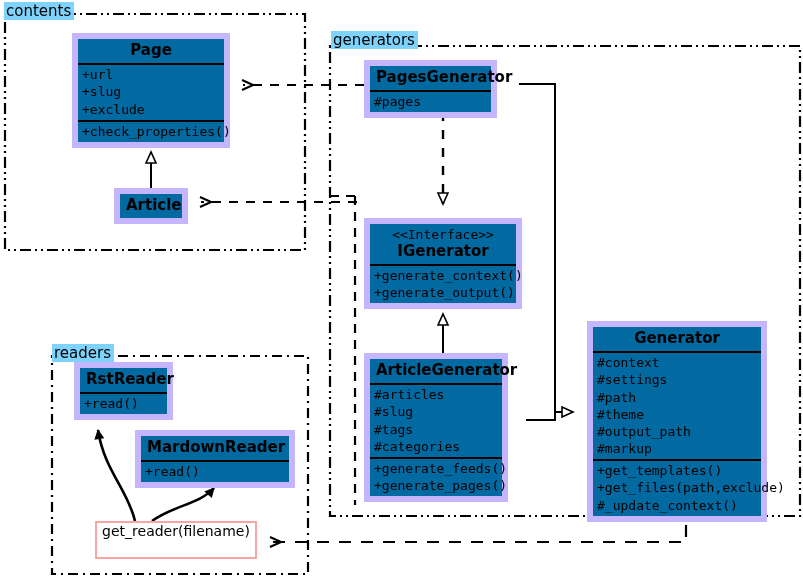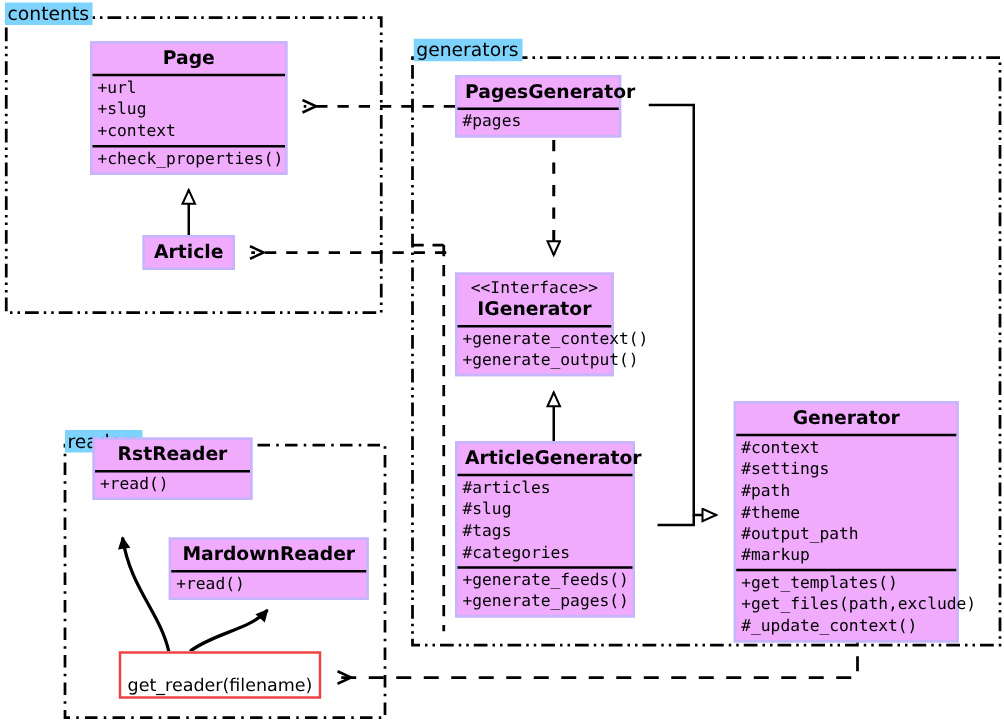--- a/index.html
+++ b/index.html
@@ -18,22 +18,22 @@
   #uml-svg {
     position: absolute;
     left: 0;
     top: 0;
     width: 803px;
     height: 579px;
   }
   
   .uml-class {
     position: absolute;
-    border: 2px solid #c4b5fd;
-    background: #f0abfc;
+    border: 6px solid #c4b5fd;
+    background: #0369a1;
     box-sizing: border-box;
     z-index: 5;
   }
   .uml-name {
     font-weight: bold;
     font-size: 15px;
     text-align: center;
     padding: 3px 6px 4px 6px;
     line-height: 1.15;
     color: #000;
@@ -53,25 +53,25 @@
   }
   .uml-member {
     font-family: "DejaVu Sans Mono", monospace;
     font-size: 13px;
     line-height: 1.32;
     white-space: pre;
     color: #000;
   }
   .uml-plain {
     position: absolute;
-    border: 2px solid #ef4444;
+    border: 2px solid #fca5a5;
     background: #ffffff;
     box-sizing: border-box;
     display: flex;
-    align-items: flex-end;
+    align-items: flex-start;
     justify-content: center;
     z-index: 5;
   }
   .uml-plain-label {
     font-family: "DejaVu Sans", sans-serif;
     font-size: 14px;
     color: #000;
   }
   
   .pkg-label {
@@ -137,39 +137,39 @@
 
   <div class="pkg-label" style="left:331px; top:31px;">generators</div>
 
   <div class="pkg-label" style="left:52px; top:344px;">readers</div>
 
   <div class="uml-class" style="left:72px; top:33px; width:158px;">
     <div class="uml-name">Page</div>
     <div class="uml-compartment">
       <div class="uml-member">+url</div>
       <div class="uml-member">+slug</div>
-      <div class="uml-member">+context</div>
+      <div class="uml-member">+exclude</div>
     </div>
     <div class="uml-compartment">
       <div class="uml-member">+check_properties()</div>
     </div>
   </div>
 
   <div class="uml-class" style="left:114px; top:188px; width:74px;">
     <div class="uml-name">Article</div>
   </div>
 
   <div class="uml-class" style="left:364px; top:60px; width:133px;">
     <div class="uml-name">PagesGenerator</div>
     <div class="uml-compartment">
       <div class="uml-member">#pages</div>
     </div>
   </div>
 
-  <div class="uml-class" style="left:364px; top:218px; width:127px;">
+  <div class="uml-class" style="left:364px; top:218px; width:158px;">
     <div class="uml-name">
       <span class="uml-stereotype">&lt;&lt;Interface&gt;&gt;</span>
       <span>IGenerator</span>
     </div>
     <div class="uml-compartment">
       <div class="uml-member">+generate_context()</div>
       <div class="uml-member">+generate_output()</div>
     </div>
   </div>
 
@@ -197,21 +197,21 @@
       <div class="uml-member">#output_path</div>
       <div class="uml-member">#markup</div>
     </div>
     <div class="uml-compartment">
       <div class="uml-member">+get_templates()</div>
       <div class="uml-member">+get_files(path,exclude)</div>
       <div class="uml-member">#_update_context()</div>
     </div>
   </div>
 
-  <div class="uml-class" style="left:74px; top:350px; width:128px;">
+  <div class="uml-class" style="left:74px; top:362px; width:99px;">
     <div class="uml-name">RstReader</div>
     <div class="uml-compartment">
       <div class="uml-member">+read()</div>
     </div>
   </div>
 
   <div class="uml-class" style="left:135px; top:430px; width:160px;">
     <div class="uml-name">MardownReader</div>
     <div class="uml-compartment">
       <div class="uml-member">+read()</div>

